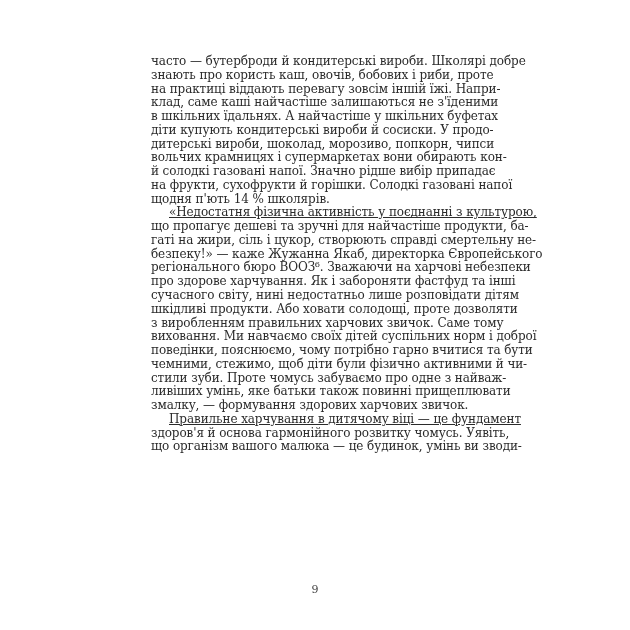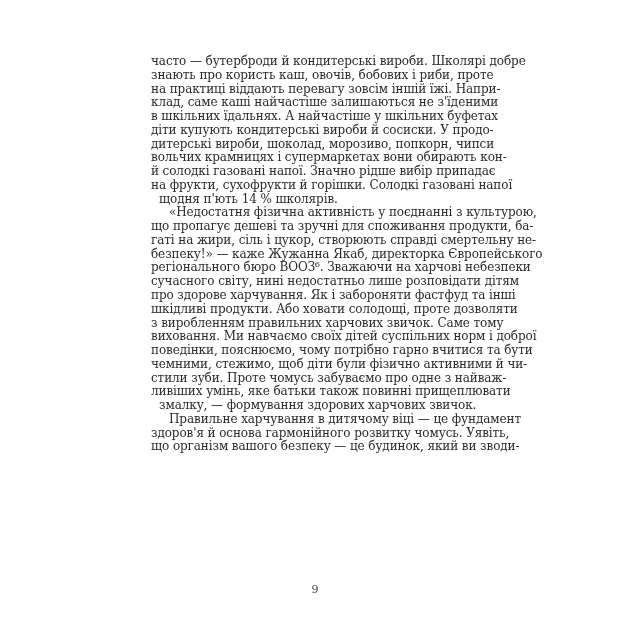--- a/index.html
+++ b/index.html
@@ -32,24 +32,24 @@
   }
   .line {
     display: block;
     white-space: nowrap;
     text-align: justify;
     text-align-last: justify;
     height: 13.77px;
   }
   .line.last {
     text-align-last: left;
-    margin-left: 8px;
   }
   .line.indent {
     padding-left: 18px;
+    text-decoration: underline;
   }
   .page-number {
     position: absolute;
     left: 0;
     width: 630px;
     top: 583px;
     text-align: center;
     font-family: "DejaVu Serif", "Liberation Serif", serif;
     font-size: 11px;
     color: #444444;
@@ -67,34 +67,34 @@
     <span class="line">клад, саме каші найчастіше залишаються не з'їденими</span>
     <span class="line">в шкільних їдальнях. А найчастіше у шкільних буфетах</span>
     <span class="line">діти купують кондитерські вироби й сосиски. У продо-</span>
     <span class="line">дитерські вироби, шоколад, морозиво, попкорн, чипси</span>
     <span class="line">вольчих крамницях і супермаркетах вони обирають кон-</span>
     <span class="line">й солодкі газовані напої. Значно рідше вибір припадає</span>
     <span class="line">на фрукти, сухофрукти й горішки. Солодкі газовані напої</span>
     <span class="line last">щодня п'ють 14 % школярів.</span>
 
     <span class="line indent">«Недостатня фізична активність у поєднанні з культурою,</span>
-    <span class="line">що пропагує дешеві та зручні для споживання продукти, ба-</span>
+    <span class="line">що пропагує дешеві та зручні для найчастіше продукти, ба-</span>
     <span class="line">гаті на жири, сіль і цукор, створюють справді смертельну не-</span>
     <span class="line">безпеку!» — каже Жужанна Якаб, директорка Європейського</span>
     <span class="line">регіонального бюро ВООЗ⁶. Зважаючи на харчові небезпеки</span>
+    <span class="line">про здорове харчування. Як і забороняти фастфуд та інші</span>
     <span class="line">сучасного світу, нині недостатньо лише розповідати дітям</span>
-    <span class="line">про здорове харчування. Як і забороняти фастфуд та інші</span>
     <span class="line">шкідливі продукти. Або ховати солодощі, проте дозволяти</span>
     <span class="line">з виробленням правильних харчових звичок. Саме тому</span>
     <span class="line">виховання. Ми навчаємо своїх дітей суспільних норм і доброї</span>
     <span class="line">поведінки, пояснюємо, чому потрібно гарно вчитися та бути</span>
     <span class="line">чемними, стежимо, щоб діти були фізично активними й чи-</span>
     <span class="line">стили зуби. Проте чомусь забуваємо про одне з найваж-</span>
     <span class="line">ливіших умінь, яке батьки також повинні прищеплювати</span>
     <span class="line last">змалку, — формування здорових харчових звичок.</span>
 
     <span class="line indent">Правильне харчування в дитячому віці — це фундамент</span>
     <span class="line">здоров'я й основа гармонійного розвитку чомусь. Уявіть,</span>
-    <span class="line">що організм вашого безпеку — це будинок, який ви зводи-</span>
+    <span class="line">що організм вашого малюка — це будинок, умінь ви зводи-</span>
   </div>
 
   <div class="page-number">9</div>
 </div>
 
 </body></html>

